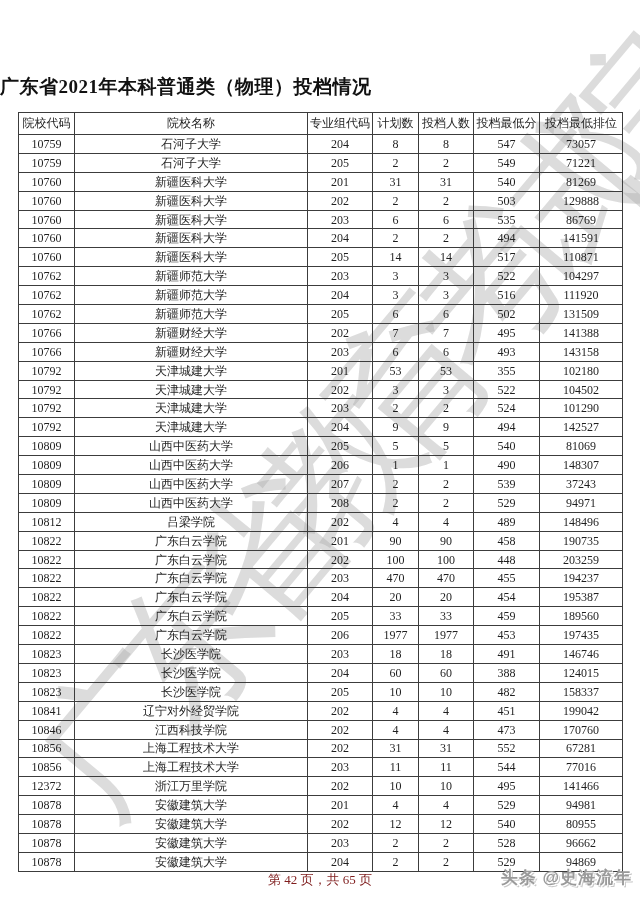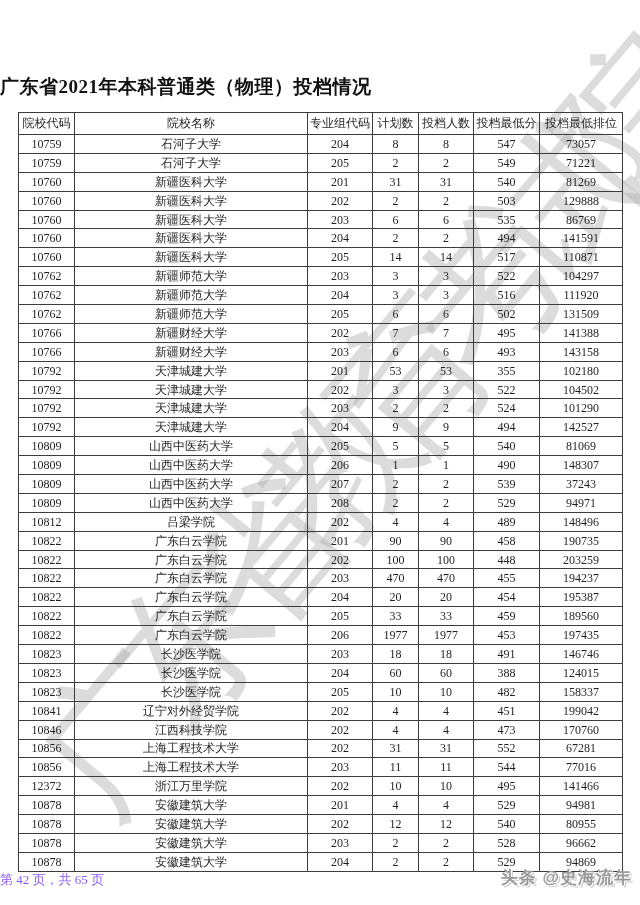--- a/index.html
+++ b/index.html
@@ -76,22 +76,23 @@
   .col-group  { width: 65px; }
   .col-plan   { width: 46px; }
   .col-count  { width: 55px; }
   .col-score  { width: 66px; }
   .col-rank   { width: 83px; }
   .page-footer {
     position: absolute;
     top: 871px;
     left: 0;
     width: 100%;
+    text-align: center;
     font-size: 13px;
-    color: #8b5cf6;
+    color: #7f1d1d;
     z-index: 2;
   }
   .credit {
     position: absolute;
     top: 866px;
     right: 8px;
     font-size: 17px;
     font-weight: bold;
     letter-spacing: 1px;
     color: #9a9a9a;

